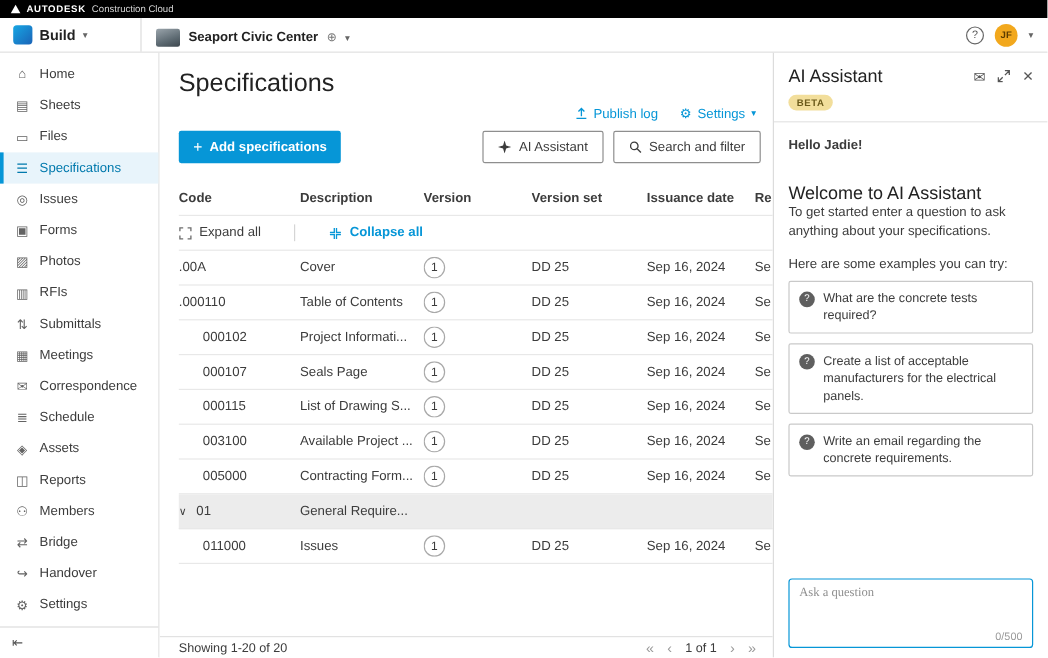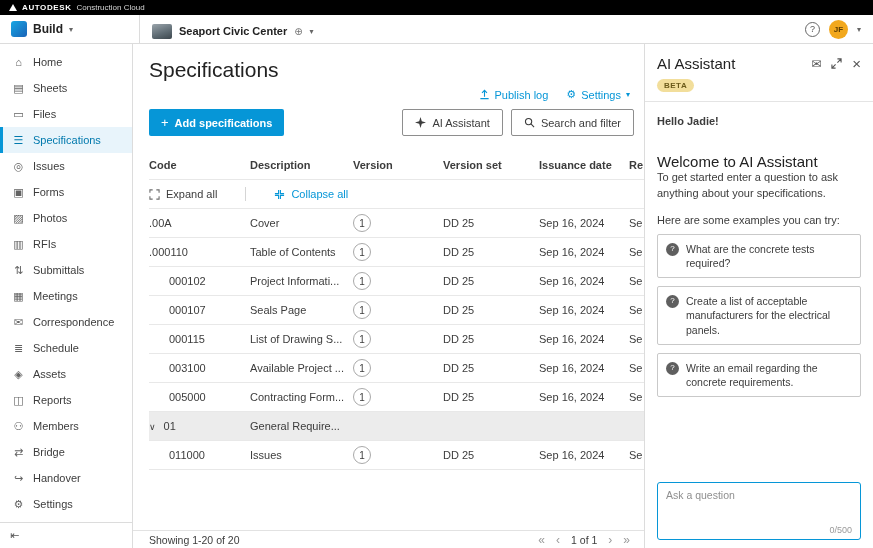--- a/index.html
+++ b/index.html
@@ -7,21 +7,21 @@
     font-family:"Liberation Sans","DejaVu Sans",sans-serif; color:#3c3c3c; }
 
   
   .topbar { height:15px; background:#000; color:#fff; display:flex; align-items:center; padding:0 9px; gap:5px; }
   .tb-logo { width:0; height:0; border-left:4px solid transparent; border-right:4px solid transparent; border-bottom:7px solid #fff; }
   .tb-brand { font-size:8px; font-weight:bold; letter-spacing:.6px; }
   .tb-suffix { font-size:8px; color:#d5d5d5; }
 
   
   .app-header { height:29px; display:flex; align-items:stretch; border-bottom:1px solid #dcdcdc; background:#fff; }
-  .product-menu { width:140px; display:flex; align-items:center; gap:6px; padding:0 11px; border-right:1px solid #dcdcdc; cursor:pointer; }
+  .product-menu { width:118px; display:flex; align-items:center; gap:6px; padding:0 11px; border-right:1px solid #dcdcdc; cursor:pointer; }
   .product-icon { width:16px; height:16px; border-radius:3px; background:linear-gradient(135deg,#17a7e4 0%,#1a63b7 100%); flex:none; }
   .product-name { font-size:12px; font-weight:bold; color:#222; }
   .caret { font-size:8px; color:#666; }
   .project-selector { display:flex; align-items:center; gap:7px; padding:16px 12px; cursor:pointer; }
   .project-thumb { width:20px; height:15px; border-radius:2px; background:linear-gradient(160deg,#9aa4ab 0%,#5d6a72 60%,#3c464d 100%); flex:none; }
   .project-name { font-size:11px; font-weight:bold; color:#222; }
   .globe { font-size:10px; color:#777; }
   .header-right { margin-left:auto; display:flex; align-items:center; gap:9px; padding:0 12px; }
   .help { width:15px; height:15px; border:1px solid #666; border-radius:50%; font-size:9px; display:flex; align-items:center; justify-content:center; color:#555; cursor:pointer; }
   .avatar { width:19px; height:19px; border-radius:50%; background:#F2A81D; color:#5c3c00; font-size:8px; font-weight:bold; display:flex; align-items:center; justify-content:center; cursor:pointer; }
@@ -51,21 +51,21 @@
   .btn-primary .plus { font-size:13px; font-weight:normal; }
   .actions-right { display:flex; gap:8px; }
   .btn-outline { display:flex; align-items:center; gap:6px; background:#fff; color:#3c3c3c; border:1px solid #8e8e8e; border-radius:2px; font-size:11px; padding:0 12px; height:27px; cursor:pointer; font-family:inherit; }
 
   
   .t-head,.t-row,.t-controls { display:grid; grid-template-columns:101px 103px 90px 96px 90px 1fr; align-items:center; height:29px; border-bottom:1px solid #e8e8e8; overflow:hidden; }
   .t-head { margin-top:14px; height:30px; font-size:11px; font-weight:bold; color:#3c3c3c; }
   .t-head span { white-space:nowrap; overflow:hidden; cursor:pointer; }
   .t-controls { display:flex; gap:28px; align-items:center; }
   .ctrl { display:flex; align-items:center; gap:6px; font-size:11px; cursor:pointer; color:#3c3c3c; }
-  .ctrl.blue { color:#0696D7; font-weight:normal; }
+  .ctrl.blue { color:#0696D7; font-weight:bold; }
   .vdiv { width:1px; height:14px; background:#d5d5d5; }
   .t-row { font-size:11px; cursor:pointer; }
   .t-row.group { background:#ececec; }
   .cell { white-space:nowrap; overflow:hidden; padding-right:6px; }
   .t-row.child .code { padding-left:20px; }
   .chev { font-size:9px; color:#3c3c3c; margin-right:8px; cursor:pointer; }
   .vbadge { display:inline-flex; width:18px; height:18px; border:1px solid #a9a9a9; border-radius:50%; align-items:center; justify-content:center; font-size:10px; color:#3c3c3c; background:#fff; }
 
   
   .table-footer { height:18px; border-top:1px solid #e2e2e2; display:flex; align-items:center; justify-content:space-between; padding:0 14px 0 16px; font-size:10.5px; color:#3c3c3c; background:#fff; }
@@ -81,21 +81,21 @@
   .as-close { font-size:15px; }
   .beta { align-self:flex-start; background:#f2de9b; color:#6b5a1a; font-size:8px; font-weight:bold; letter-spacing:.5px; padding:2px 7px; border-radius:8px; margin:7px 0 9px; }
   .as-divider { border-top:1px solid #e4e4e4; margin:0 -12px; }
   .greeting { font-size:11px; font-weight:bold; margin-top:13px; color:#3c3c3c; }
   .welcome { font-size:15px; margin-top:26px; color:#222; }
   .intro { font-size:11px; line-height:1.45; color:#3c3c3c; }
   .examples-label { font-size:11px; margin-top:12px; color:#3c3c3c; }
   .example-card { border:1px solid #c9c9c9; border-radius:2px; background:#fff; padding:7px 8px; margin-top:8px; display:flex; gap:7px; font-size:10.5px; line-height:1.35; color:#3c3c3c; cursor:pointer; }
   .example-icon { width:13px; height:13px; border-radius:50%; background:#5f5f5f; color:#fff; font-size:8px; display:flex; align-items:center; justify-content:center; flex:none; margin-top:1px; }
   .ask-box { margin-top:auto; border:1px solid #0696D7; border-radius:3px; padding:6px 8px 4px; display:flex; flex-direction:column; height:58px; }
-  .ask-input { border:none; outline:none; resize:none; flex:1; font-family:Liberation Sans, sans-serif; font-size:10.5px; color:#333; background:transparent; }
+  .ask-input { border:none; outline:none; resize:none; flex:1; font-family:Liberation Serif, serif; font-size:10.5px; color:#333; background:transparent; }
   .ask-input::placeholder { color:#8f8f8f; }
   .counter { align-self:flex-end; font-size:9px; color:#9a9a9a; }
   .as-actions { display:flex; justify-content:flex-end; align-items:center; gap:12px; margin-top:9px; }
   .cancel { font-size:10px; color:#7d7d7d; cursor:pointer; }
   .submit { background:#e9e9e9; color:#9f9f9f; border:none; border-radius:2px; font-size:10px; font-weight:bold; padding:5px 11px; font-family:inherit; }
 </style>
 </head>
 <body>
 
 <div class="topbar">

